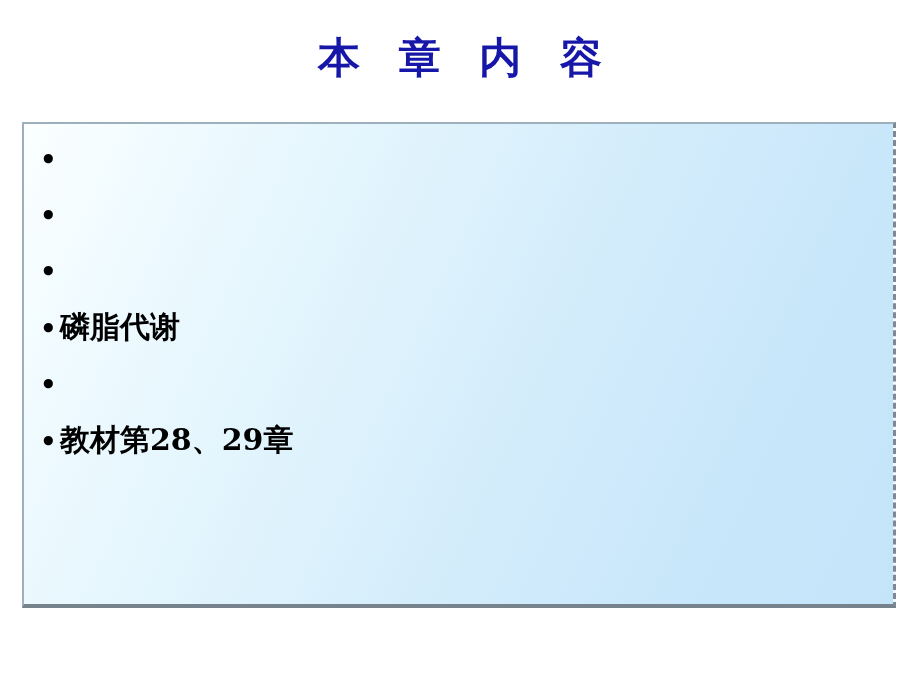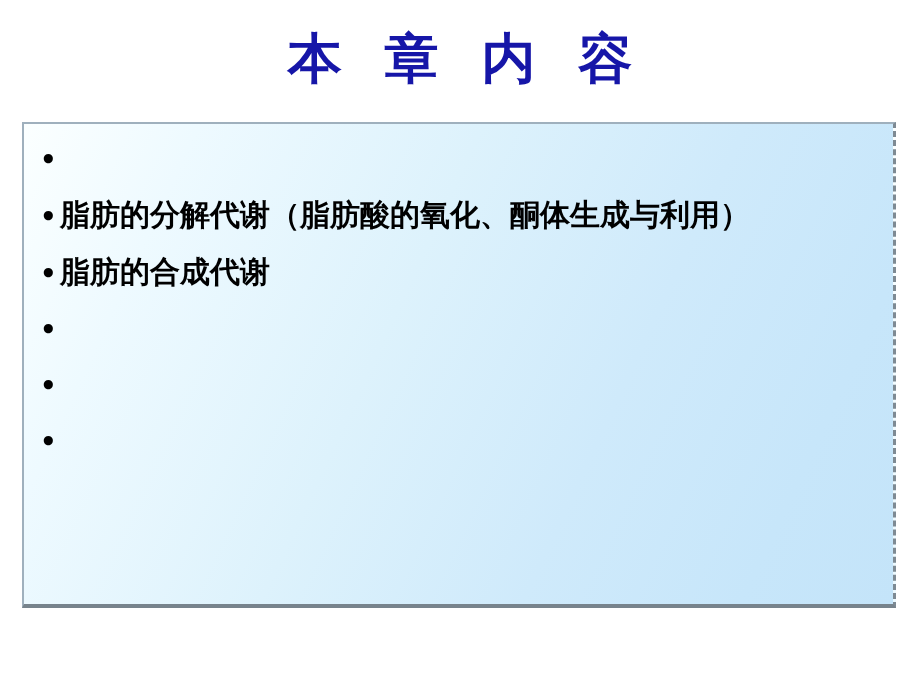--- a/index.html
+++ b/index.html
@@ -28,21 +28,21 @@
   
   .slide-title {
     position: absolute;
     left: 0;
     top: 26px;
     width: 920px;
     text-align: center;
     color: #1616a8;
     font-family: "DejaVu Serif", "Liberation Serif", serif;
     font-weight: 700;
-    font-size: 54px;
+    font-size: 42px;
     line-height: 64px;
     letter-spacing: 12px;
     white-space: nowrap;
     text-indent: 12px;
   }
 
   
   .content-box {
     position: absolute;
     left: 22px;
@@ -107,36 +107,36 @@
 
   <div class="content-box">
     <ul class="bullet-list">
 
       <li class="bullet-item">
         <span class="bullet-marker">•</span>
       </li>
 
       <li class="bullet-item">
         <span class="bullet-marker">•</span>
-        <span class="bullet-text">脂肪的分解代谢（脂肪酸的氧化、酮体生成与利用）</span>
-      </li>
-
-      <li class="bullet-item">
-        <span class="bullet-marker">•</span>
-        <span class="bullet-text">脂肪的合成代谢</span>
       </li>
 
       <li class="bullet-item">
         <span class="bullet-marker">•</span>
       </li>
 
       <li class="bullet-item">
         <span class="bullet-marker">•</span>
+        <span class="bullet-text">磷脂代谢</span>
+      </li>
+
+      <li class="bullet-item">
+        <span class="bullet-marker">•</span>
       </li>
 
       <li class="bullet-item tight">
         <span class="bullet-marker">•</span>
+        <span class="bullet-text">教材第28、29章</span>
       </li>
 
     </ul>
   </div>
 
 </div>
 
 </body></html>

